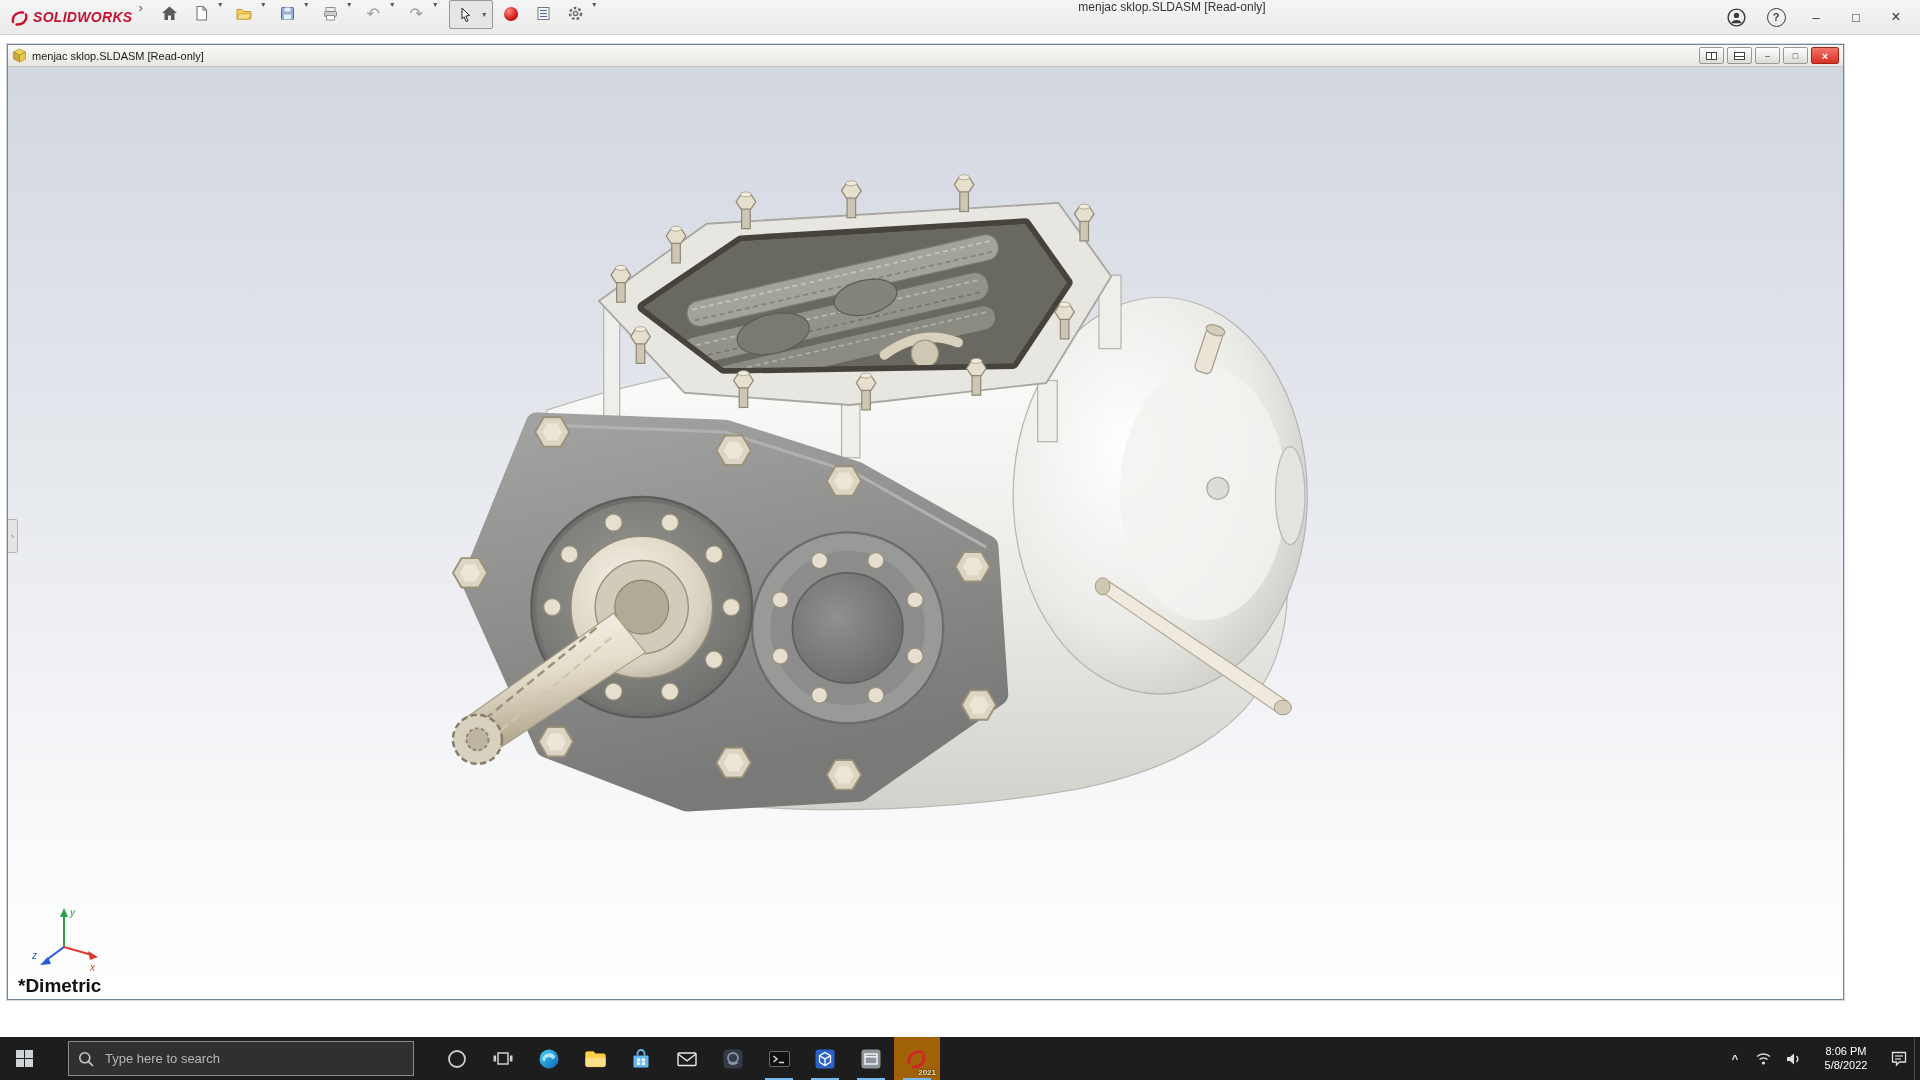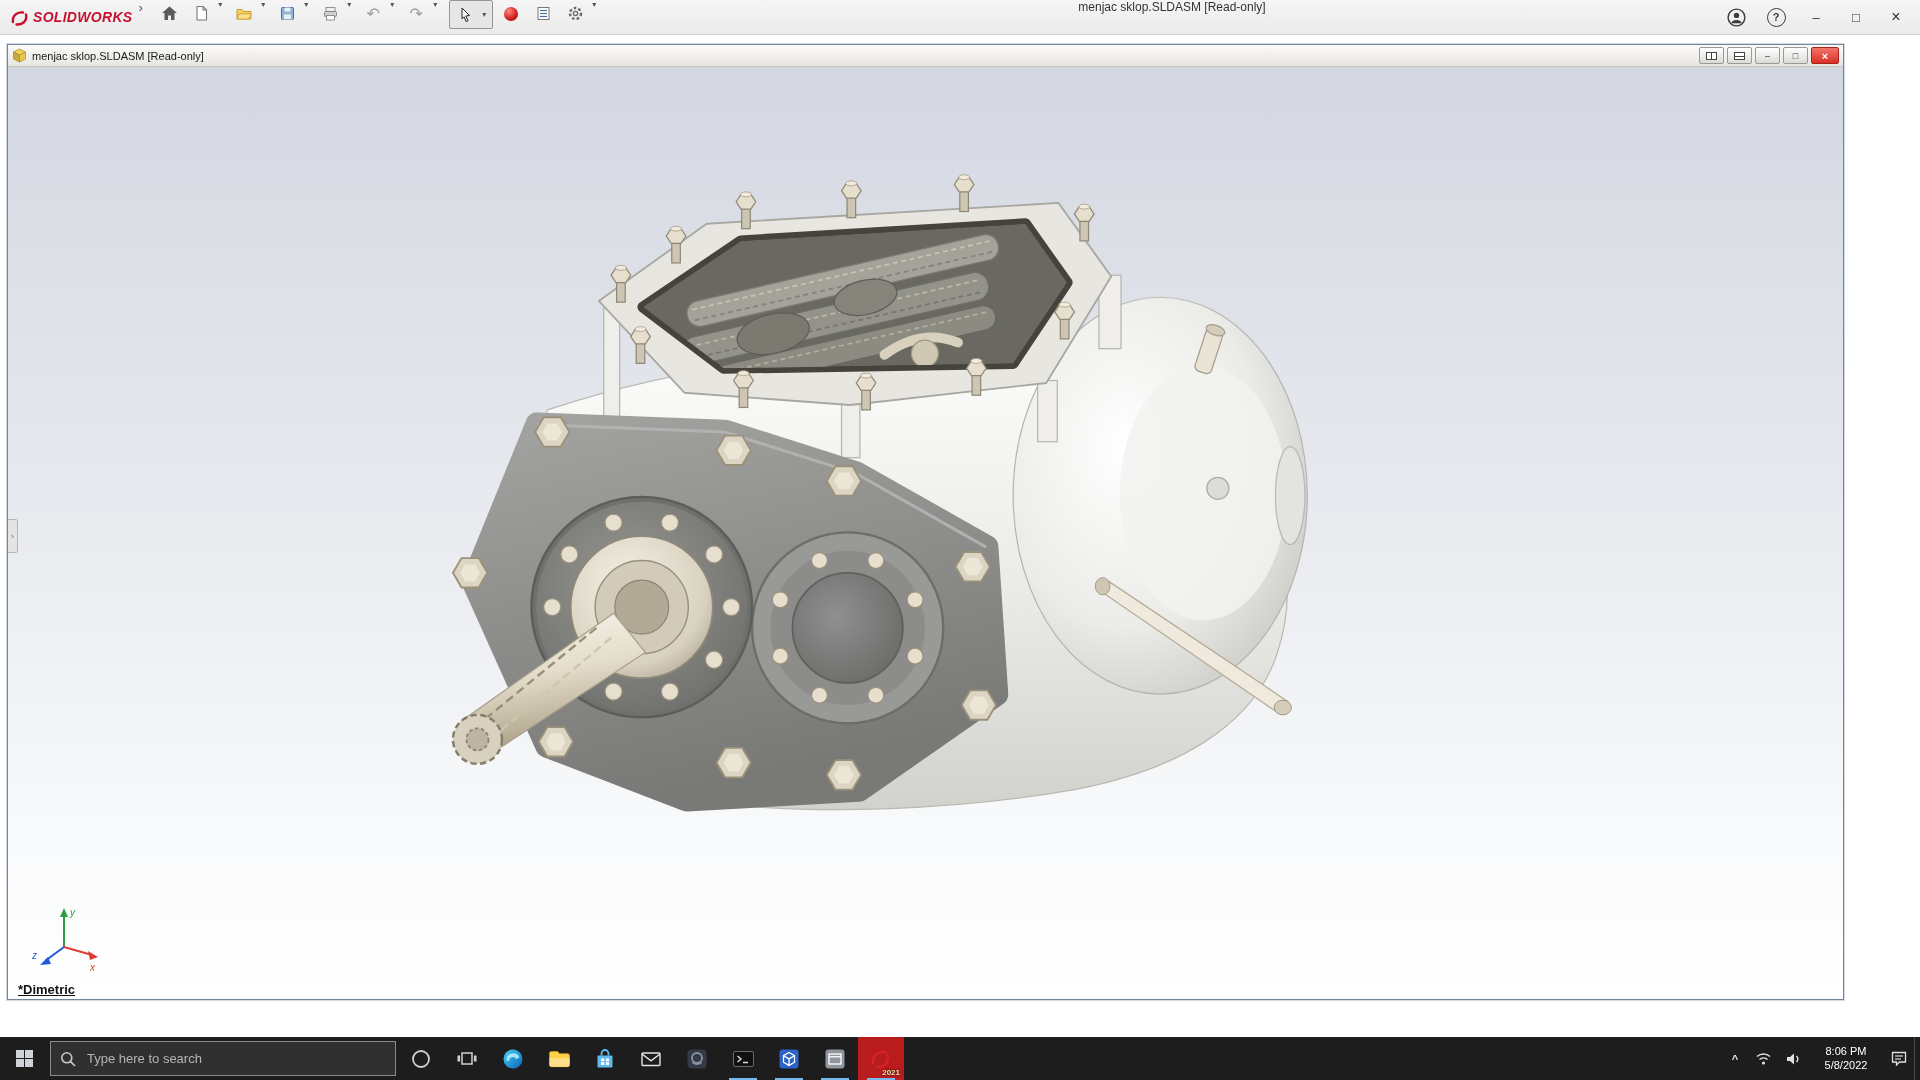--- a/index.html
+++ b/index.html
@@ -50,42 +50,42 @@
   .pane-ico { width:11px; height:8px; border:1px solid #444; position:relative; background:#fff; }
   .pane-ico.v::after { content:""; position:absolute; left:4px; top:0; bottom:0; width:1px; background:#444; }
   .pane-ico.h::after { content:""; position:absolute; top:3px; left:0; right:0; height:1px; background:#444; }
 
   .viewport {
     position:absolute; left:0; right:0; top:22px; bottom:0; overflow:hidden;
     background:linear-gradient(180deg,#d3d7e0 0%,#dee1e8 25%,#ebedf1 55%,#fafbfc 85%,#ffffff 100%);
   }
   .model-svg { position:absolute; inset:0; width:100%; height:100%; }
   .triad { position:absolute; left:22px; bottom:24px; }
-  .view-label { position:absolute; left:10px; bottom:2px; font-size:13px; font-weight:bold; color:#111;text-decoration:underline; }
+  .view-label { position:absolute; left:10px; bottom:2px; font-size:19px; font-weight:bold; color:#111; }
   .flyout-tab {
     position:absolute; left:0; top:452px; width:10px; height:34px;
     background:#e4e4e4; border:1px solid #b5b5b5; border-left:none; border-radius:0 3px 3px 0;
     display:flex; align-items:center; justify-content:center; font-size:8px; color:#666;
   }
 
   
   .taskbar {
     position:absolute; left:0; top:1037px; width:1920px; height:43px;
     background:#1d1d1d; display:flex; align-items:stretch; z-index:10;
   }
   .tb-start { width:48px; display:flex; align-items:center; justify-content:center; }
   .tb-search {
-    width:346px; margin:4px 2px; background:#303030; border:1px solid #8b8b8b;
+    width:346px; margin:4px 20px; background:#303030; border:1px solid #8b8b8b;
     display:flex; align-items:center; padding:0 9px; gap:9px;
   }
   .tb-search input { flex:1; background:transparent; border:none; outline:none; color:#cfcfcf; font-size:13px; min-width:0; }
   .tb-search input::placeholder { color:#b5b5b5; }
   .tb-app { width:46px; display:flex; align-items:center; justify-content:center; position:relative; }
   .tb-app.running::after { content:""; position:absolute; bottom:0; left:9px; right:9px; height:2px; background:#76b9ed; }
-  .tb-app.active { background:#b91c1c; }
+  .tb-app.active { background:#a16207; }
   .sw-badge { position:absolute; right:4px; bottom:3px; font-size:8px; font-weight:bold; color:#efe4ad; text-shadow:0 0 2px #000; }
   .tray { margin-left:auto; display:flex; align-items:stretch; }
   .tray-btn { display:flex; align-items:center; justify-content:center; color:#e6e6e6; }
   .tray-chevron { width:26px; font-size:11px; font-weight:bold; }
   .tray-ico { width:30px; }
   .clock { width:76px; color:#fff; font-size:11px; line-height:1.25; text-align:center; }
   .show-desktop { width:6px; border-left:1px solid #4a4a4a; }
 </style>
 </head>
 <body>

